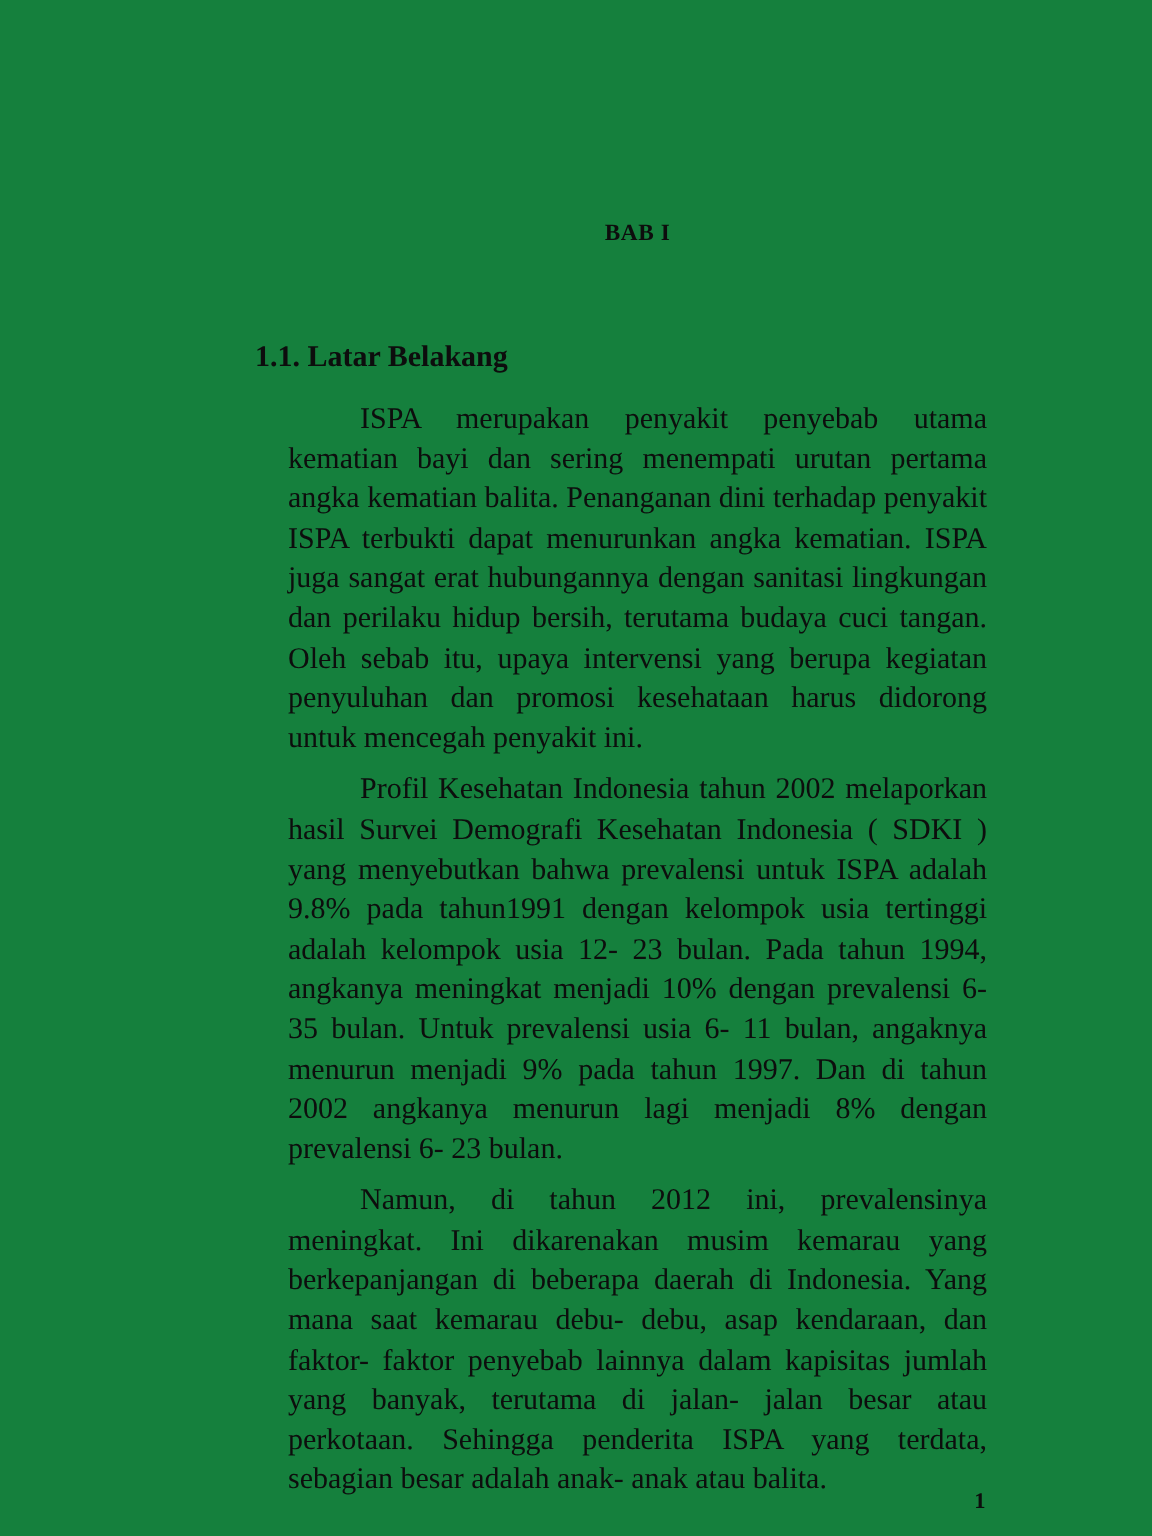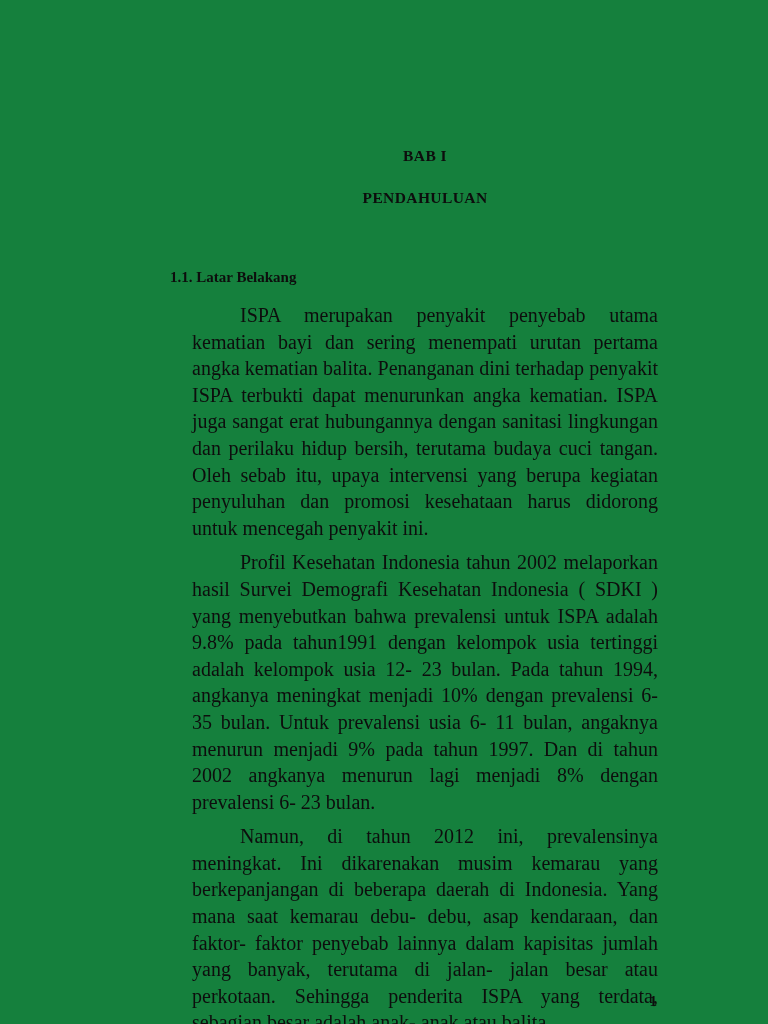--- a/index.html
+++ b/index.html
@@ -46,21 +46,21 @@
   .chapter-title {
     padding-top: 147px;
   }
 
   .chapter-subtitle {
     padding-top: 24px;
   }
 
   .section-heading {
     font-weight: bold;
-    font-size: 15px;
+    font-size: 20px;
     margin: 0;
     padding-top: 62px;
     text-align: left;
   }
 
   .body-block {
     padding-left: 22px;
     padding-top: 16px;
   }
 
@@ -89,21 +89,20 @@
 </style>
 </head>
 <body>
 
 <div class="page">
 
   <div class="content">
 
     <h1 class="chapter-title">BAB I</h1>
 
-    <h2 class="chapter-subtitle">PENDAHULUAN</h2>
 
     <h3 class="section-heading">1.1. Latar Belakang</h3>
 
     <div class="body-block">
       <p class="para">ISPA merupakan penyakit penyebab utama kematian bayi dan sering menempati urutan pertama angka kematian balita. Penanganan dini terhadap penyakit ISPA terbukti dapat menurunkan angka kematian. ISPA juga sangat erat hubungannya dengan sanitasi lingkungan dan perilaku hidup bersih, terutama budaya cuci tangan. Oleh sebab itu, upaya intervensi yang berupa kegiatan penyuluhan dan promosi kesehataan harus didorong untuk mencegah penyakit ini.</p>
       <p class="para">Profil Kesehatan Indonesia tahun 2002 melaporkan hasil Survei Demografi Kesehatan Indonesia ( SDKI ) yang menyebutkan bahwa prevalensi untuk ISPA adalah 9.8% pada tahun1991 dengan kelompok usia tertinggi adalah kelompok usia 12- 23 bulan. Pada tahun 1994, angkanya meningkat menjadi 10% dengan prevalensi 6- 35 bulan. Untuk prevalensi usia 6- 11 bulan, angaknya menurun menjadi 9% pada tahun 1997. Dan di tahun 2002 angkanya menurun lagi menjadi 8% dengan prevalensi 6- 23 bulan.</p>
       <p class="para">Namun, di tahun 2012 ini, prevalensinya meningkat. Ini dikarenakan musim kemarau yang berkepanjangan di beberapa daerah di Indonesia. Yang mana saat kemarau debu- debu, asap kendaraan, dan faktor- faktor penyebab lainnya dalam kapisitas jumlah yang banyak, terutama di jalan- jalan besar atau perkotaan. Sehingga penderita ISPA yang terdata, sebagian besar adalah anak- anak atau balita.</p>
     </div>
 
   </div>

